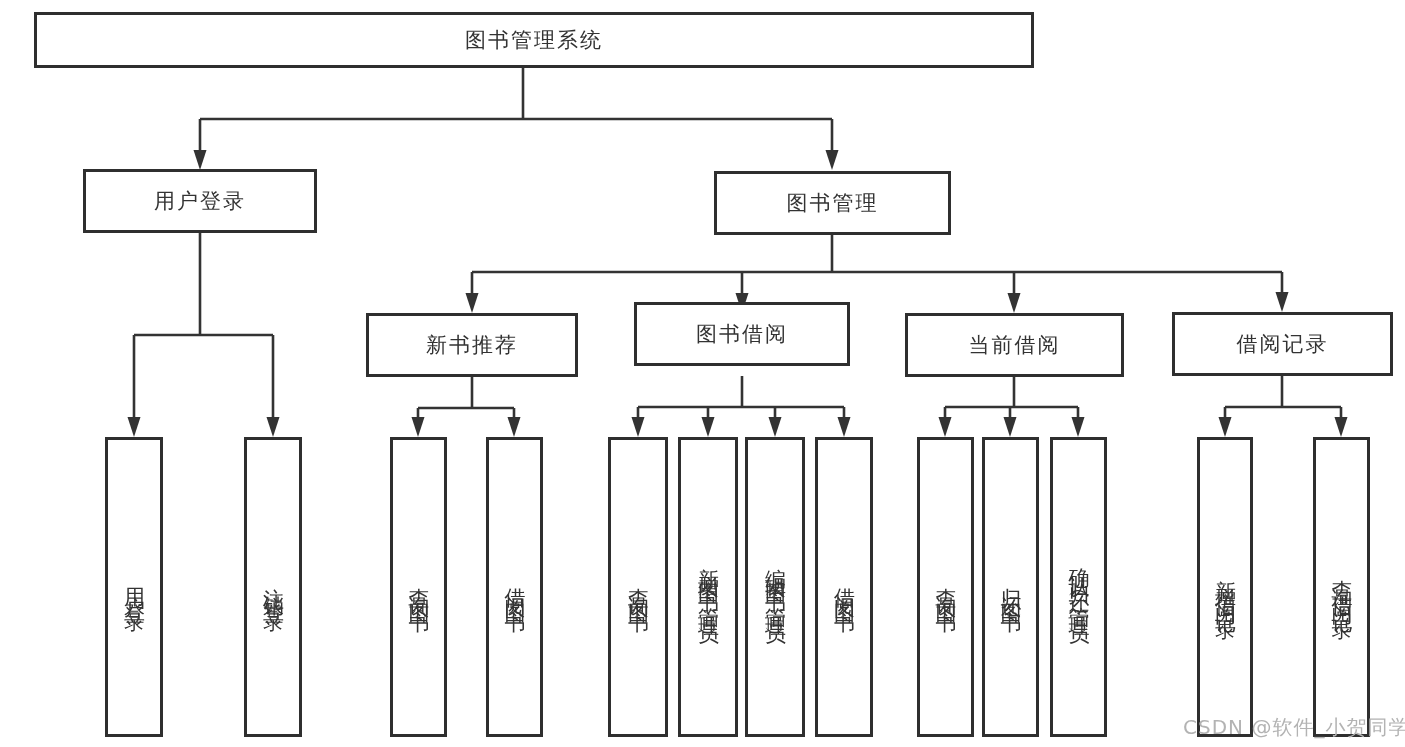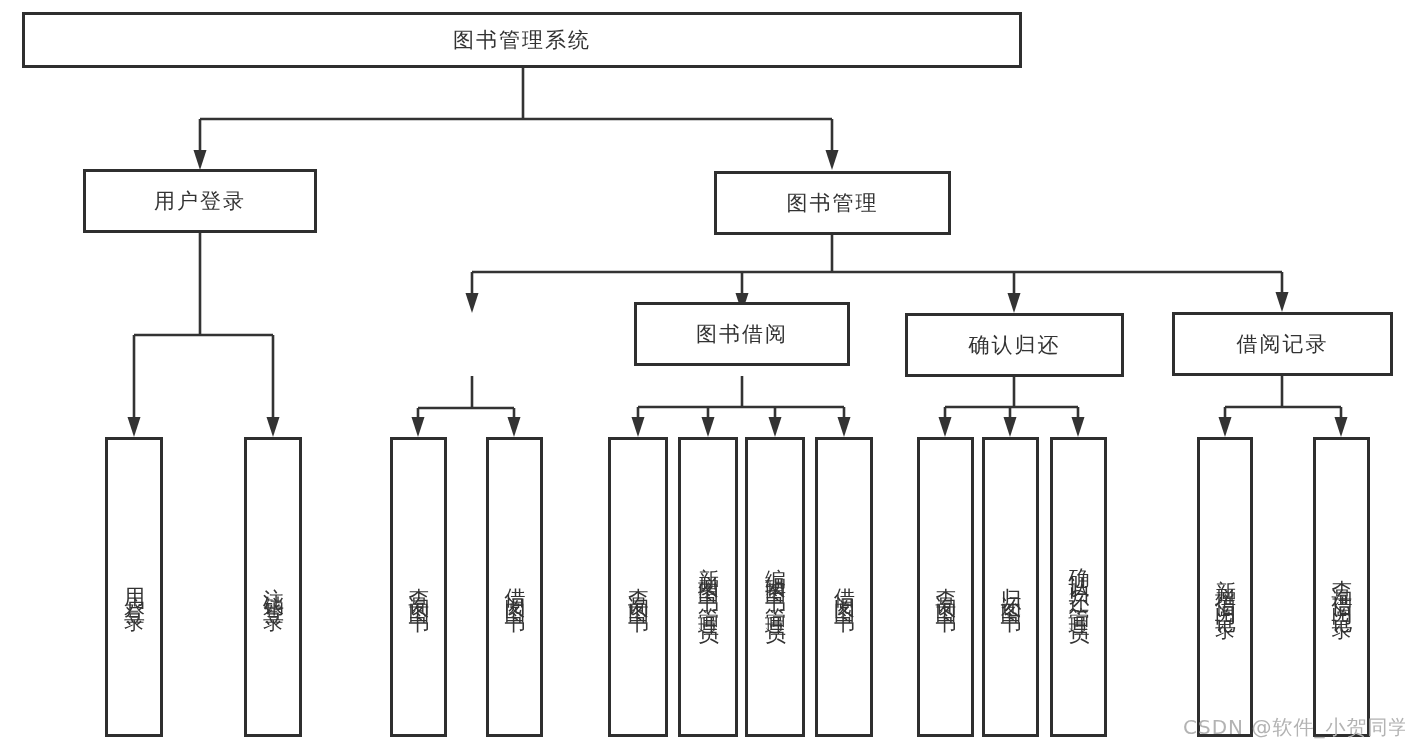--- a/index.html
+++ b/index.html
@@ -106,36 +106,39 @@
       <polygon points="768.5,417 781.5,417 775,437"></polygon>
       <polygon points="837.5,417 850.5,417 844,437"></polygon>
       <polygon points="938.5,417 951.5,417 945,437"></polygon>
       <polygon points="1003.5,417 1016.5,417 1010,437"></polygon>
       <polygon points="1071.5,417 1084.5,417 1078,437"></polygon>
       <polygon points="1218.5,417 1231.5,417 1225,437"></polygon>
       <polygon points="1334.5,417 1347.5,417 1341,437"></polygon>
     </g>
   </svg>
 
-  <div class="box hbox" style="left:22px;top:12px;width:1000px;height:56px">
+  <div class="box hbox" style="left:34px;top:12px;width:1000px;height:56px">
     <span class="lbl">图书管理系统</span>
   </div>
 
   <div class="box hbox" style="left:83px;top:169px;width:234px;height:64px">
     <span class="lbl">用户登录</span>
   </div>
   <div class="box hbox" style="left:714px;top:171px;width:237px;height:64px">
     <span class="lbl">图书管理</span>
   </div>
 
+  <div class="box hbox" style="left:366px;top:313px;width:212px;height:64px">
+    <span class="lbl">新书推荐</span>
+  </div>
   <div class="box hbox" style="left:634px;top:302px;width:216px;height:64px">
     <span class="lbl">图书借阅</span>
   </div>
   <div class="box hbox" style="left:905px;top:313px;width:219px;height:64px">
-    <span class="lbl">确认归还</span>
+    <span class="lbl">当前借阅</span>
   </div>
   <div class="box hbox" style="left:1172px;top:312px;width:221px;height:64px">
     <span class="lbl">借阅记录</span>
   </div>
 
   <div class="box vbox" style="left:105px;top:437px;width:58px;height:300px">
     <span class="vlbl">用户登录</span>
   </div>
   <div class="box vbox" style="left:244px;top:437px;width:58px;height:300px">
     <span class="vlbl">注销登录</span>

